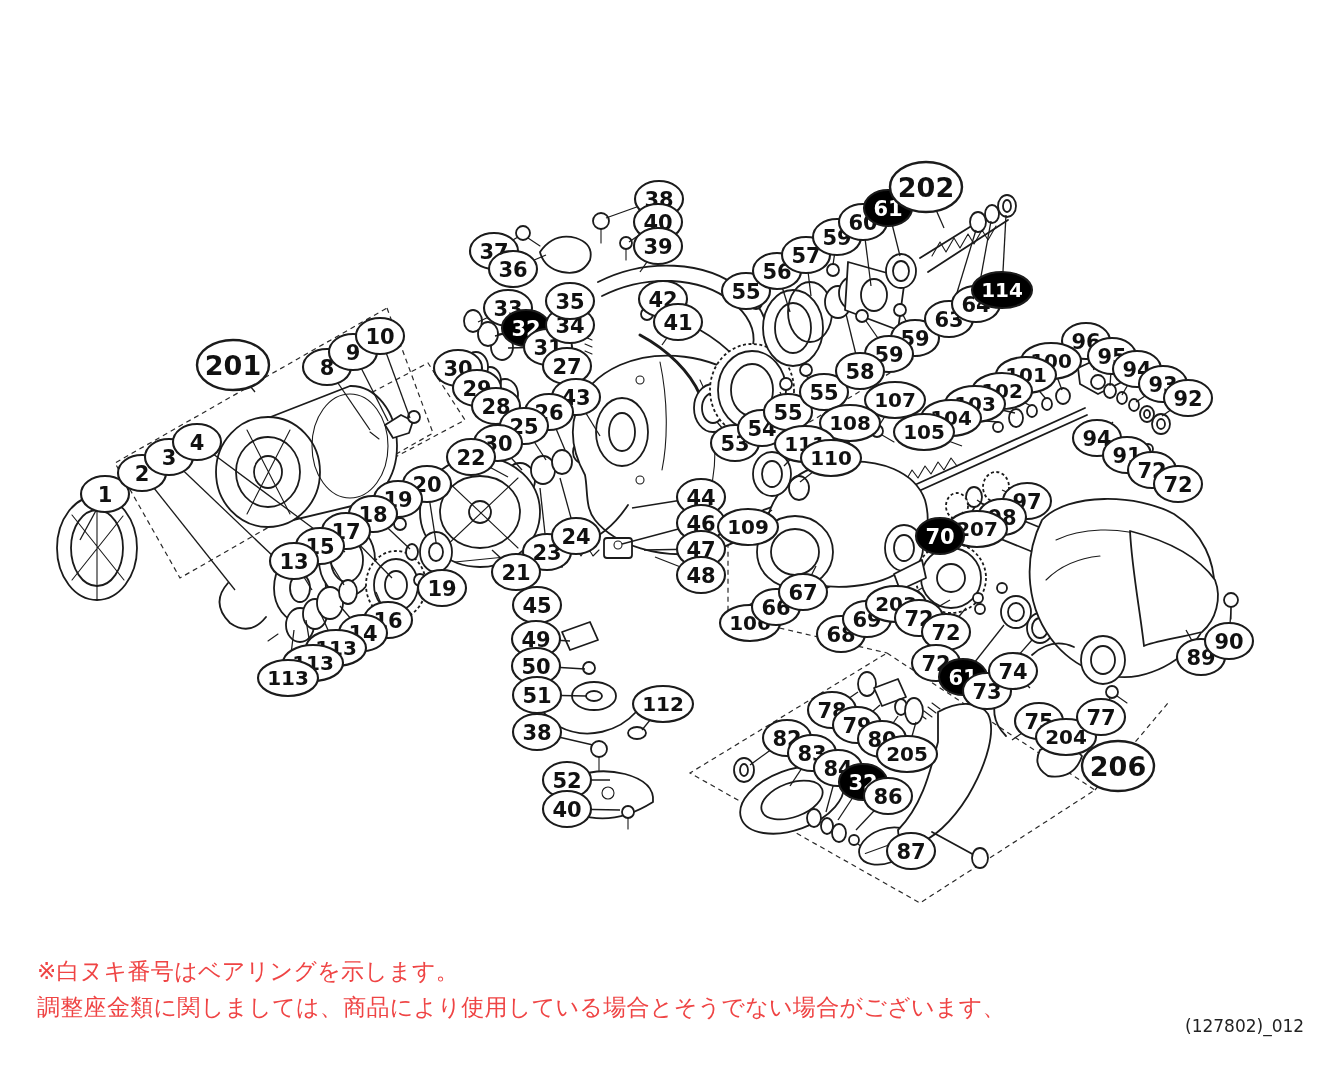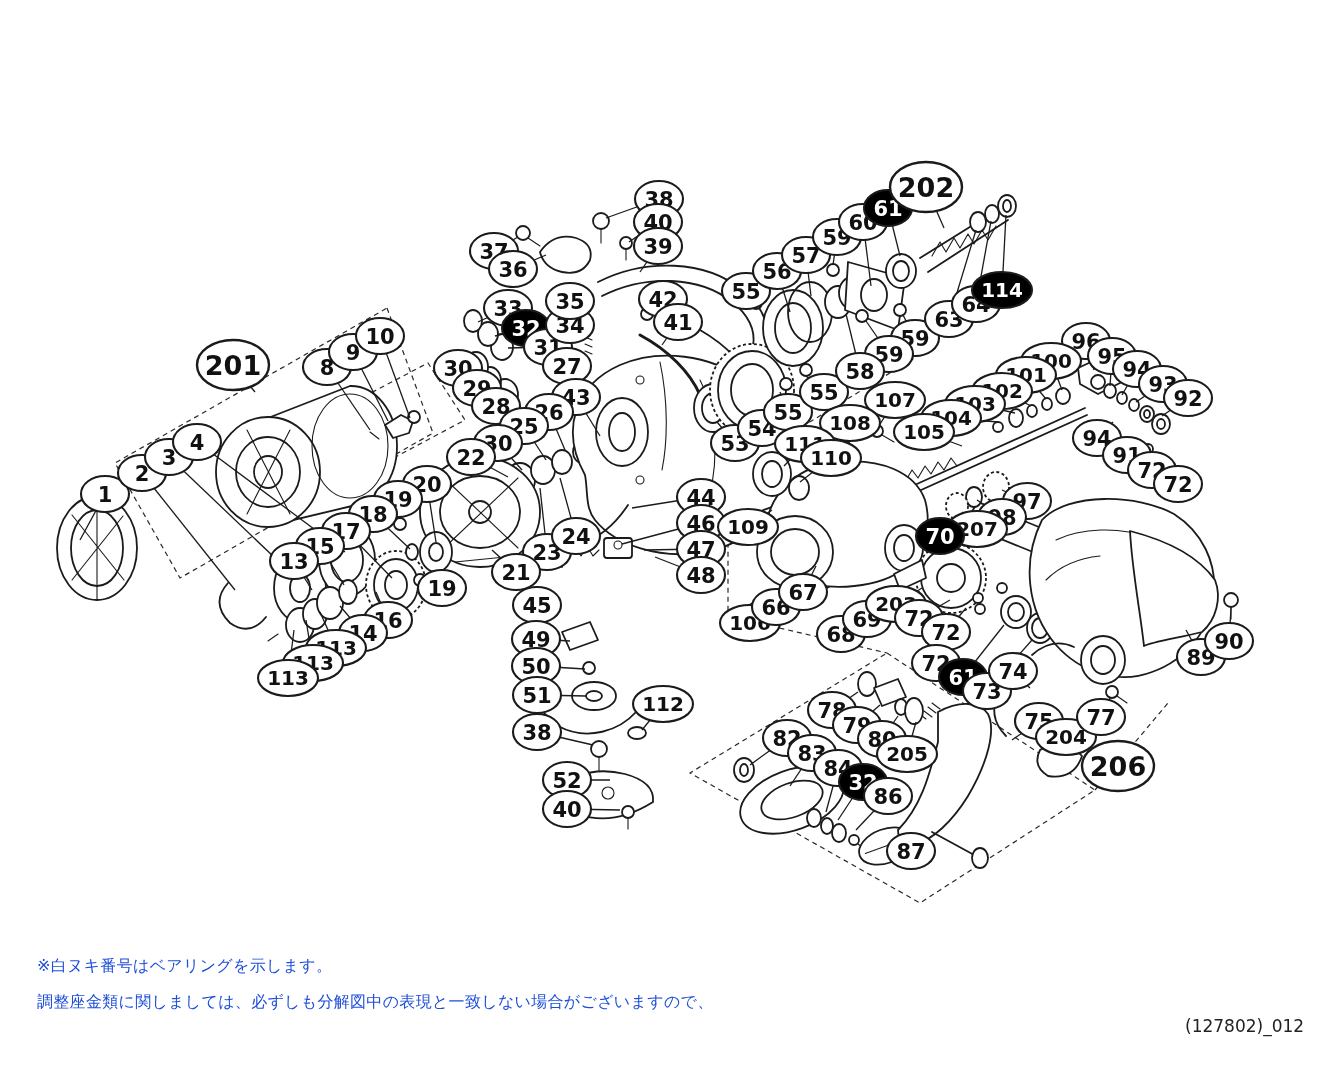--- a/index.html
+++ b/index.html
@@ -9,21 +9,21 @@
   
   .sk{stroke:#1b1b1b;fill:none;stroke-width:1.8;stroke-linecap:round;stroke-linejoin:round;}
   .skw{stroke:#1b1b1b;fill:#ffffff;stroke-width:1.8;stroke-linejoin:round;}
   .thin{stroke-width:1.1;}
   .thick{stroke-width:3;}
   .dash{stroke:#2a2a2a;fill:none;stroke-width:1.2;stroke-dasharray:5 4;}
   .teeth{stroke-dasharray:3 2.5;}
   .callout-text{font-family:"DejaVu Sans","Liberation Sans",sans-serif;font-weight:bold;
                 text-anchor:middle;}
   .notes{position:absolute;left:0;top:0;width:1325px;height:1074px;pointer-events:none;}
-  .note-line{position:absolute;left:37px;color:#1d4ed8;font-size:16px;letter-spacing:0.3px;white-space:nowrap;}
+  .note-line{position:absolute;left:37px;color:#ef4444;font-size:23px;letter-spacing:0.3px;white-space:nowrap;}
   .doc-code{position:absolute;color:#222;font-size:17px;}
 </style>
 </head>
 <body>
 
 <div id="stage">
 
   <svg id="diagram" width="1325" height="1074" viewBox="0 0 1325 1074">
 
     <g>
@@ -911,16 +911,16 @@
         </g>
         <g>
           <ellipse cx="911" cy="851" rx="24" ry="18" fill="#ffffff" stroke="#1b1b1b" stroke-width="2.1"></ellipse>
           <text x="911" y="858.56" class="callout-text" font-size="21" fill="#111111">87</text>
         </g>
       </g>
   </svg>
 
   <div class="notes">
     <div class="note-line" style="top:956px">※白ヌキ番号はベアリングを示します。</div>
-    <div class="note-line" style="top:992px">調整座金類に関しましては、必ずしも分解図中の表現と一致しない場合がございますので、</div>
+    <div class="note-line" style="top:992px">調整座金類に関しましては、商品により使用している場合とそうでない場合がございます、</div>
     <div class="doc-code" style="left:1185px;top:1016px">(127802)_012</div>
   </div>
 </div>
 
 </body></html>

